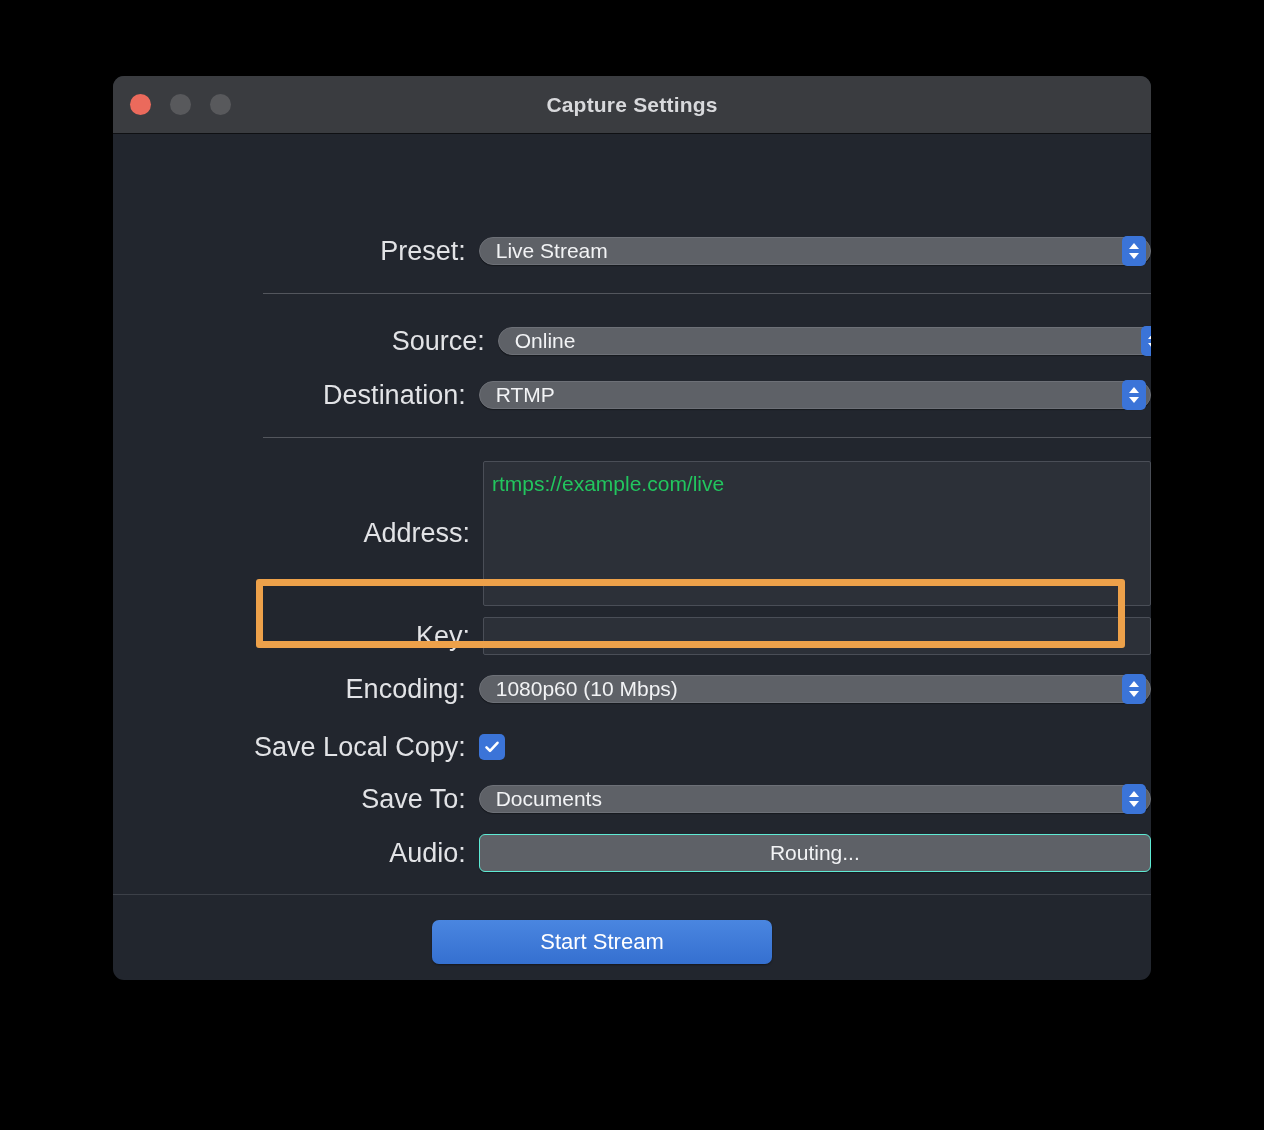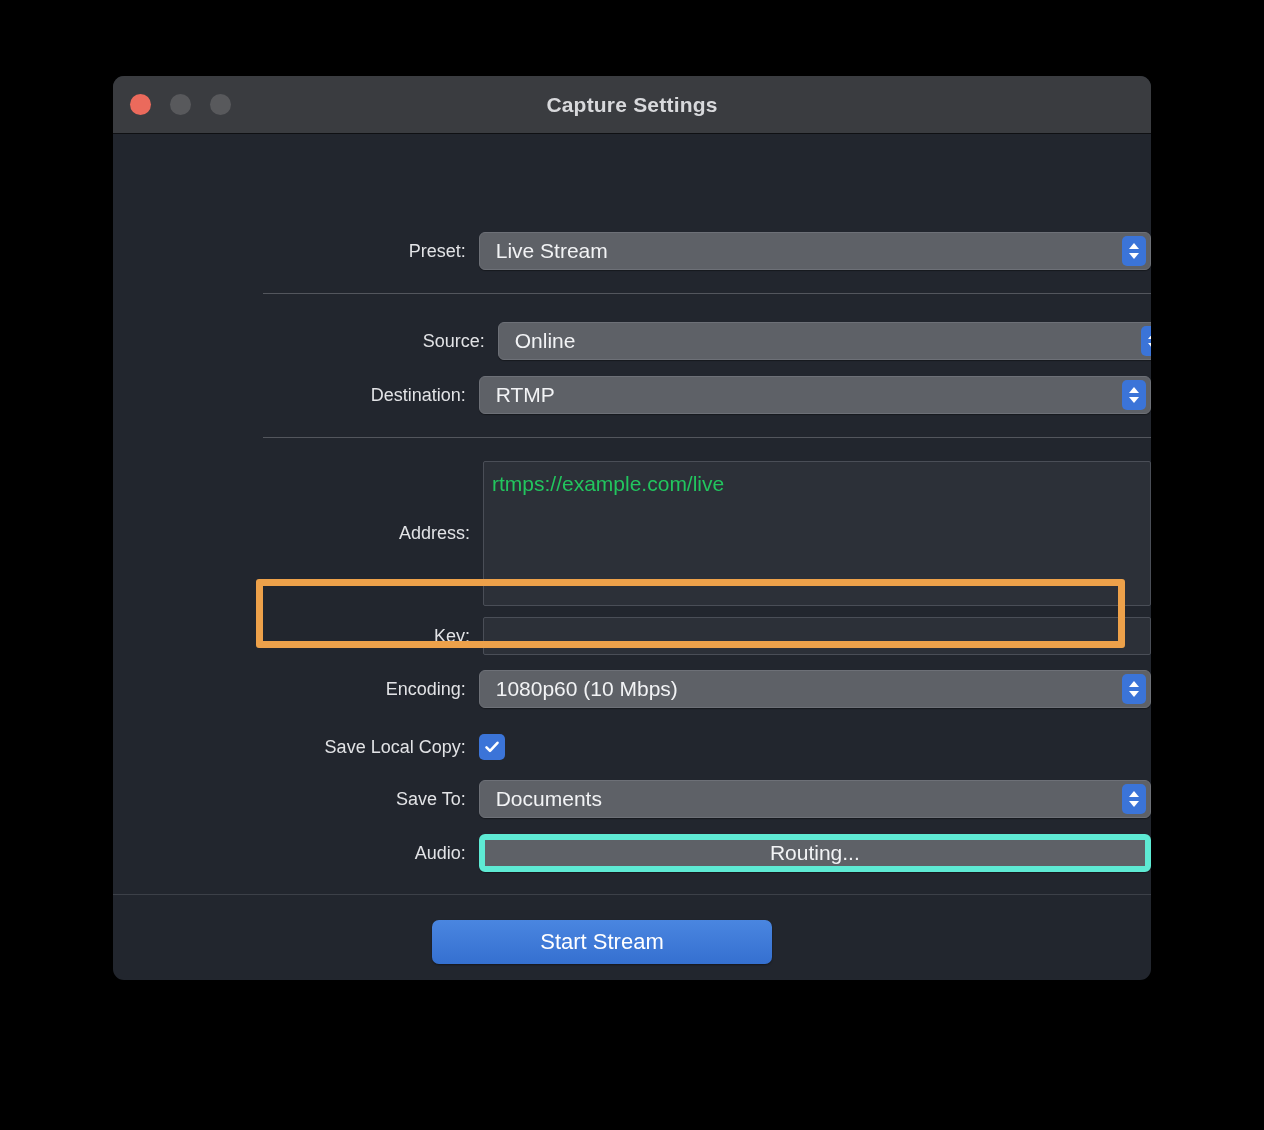--- a/index.html
+++ b/index.html
@@ -76,34 +76,34 @@
     width: 100%;
     height: 40px;
     display: flex;
     align-items: center;
   }
   .label {
     width: 386px;
     text-align: right;
     padding-right: 13px;
     box-sizing: border-box;
-    font-size: 18px;
+    font-size: 27px;
     color: #e2e3e6;
     white-space: nowrap;
   }
   .field {
     width: 711px;
   }
 
   
   .popup {
     position: relative;
-    height: 38px;
+    height: 28px;
     background: #5e6167;
-    border-radius: 6px;
+    border-radius: 15px;
     border: 1px solid #6d7077;
     box-sizing: border-box;
     display: flex;
     align-items: center;
     box-shadow: 0 1px 1px rgba(0,0,0,0.35);
   }
   .popup .value {
     font-size: 21px;
     color: #f2f3f5;
     padding-left: 16px;
@@ -149,21 +149,21 @@
     padding: 9px 8px;
     font-size: 21px;
     color: #22c55e;
     line-height: 1.25;
   }
 
   
   .pushbutton {
     height: 38px;
     background: #5e6167;
-    border: 6px solid #5eead4;
+    border: 1px solid #5eead4;
     border-radius: 6px;
     box-sizing: border-box;
     display: flex;
     align-items: center;
     justify-content: center;
     font-size: 21px;
     color: #f2f3f5;
     box-shadow: 0 1px 1px rgba(0,0,0,0.35);
   }
 

